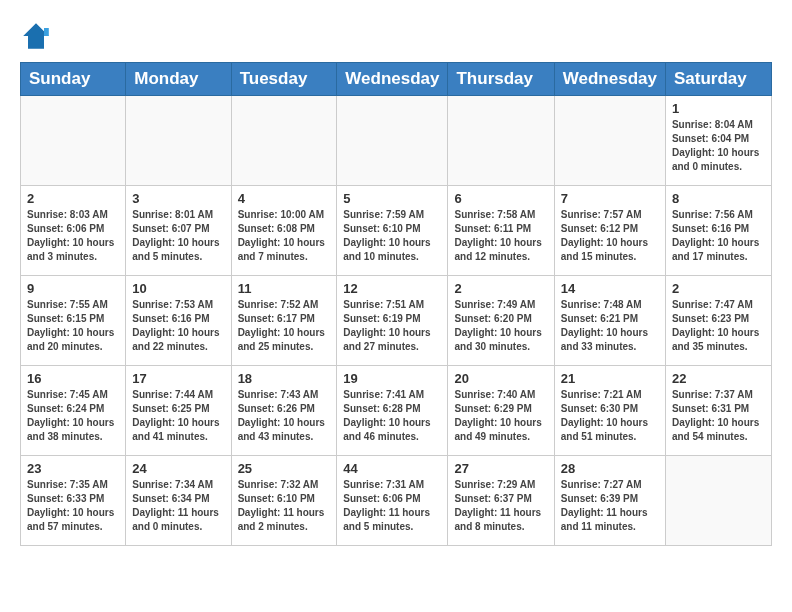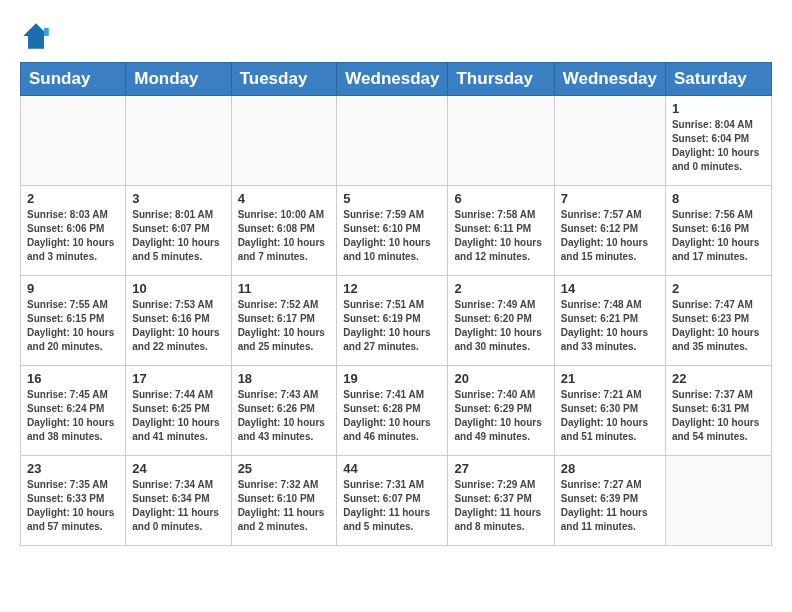--- a/index.html
+++ b/index.html
@@ -304,21 +304,21 @@
         <td>
           <span class="day-number">25</span>
           <div class="day-info">Sunrise: 7:32 AM
 Sunset: 6:10 PM
 Daylight: 11 hours
 and 2 minutes.</div>
         </td>
         <td>
           <span class="day-number">44</span>
           <div class="day-info">Sunrise: 7:31 AM
-Sunset: 6:07 PM
+Sunset: 6:06 PM
 Daylight: 11 hours
 and 5 minutes.</div>
         </td>
         <td>
           <span class="day-number">27</span>
           <div class="day-info">Sunrise: 7:29 AM
 Sunset: 6:37 PM
 Daylight: 11 hours
 and 8 minutes.</div>
         </td>

